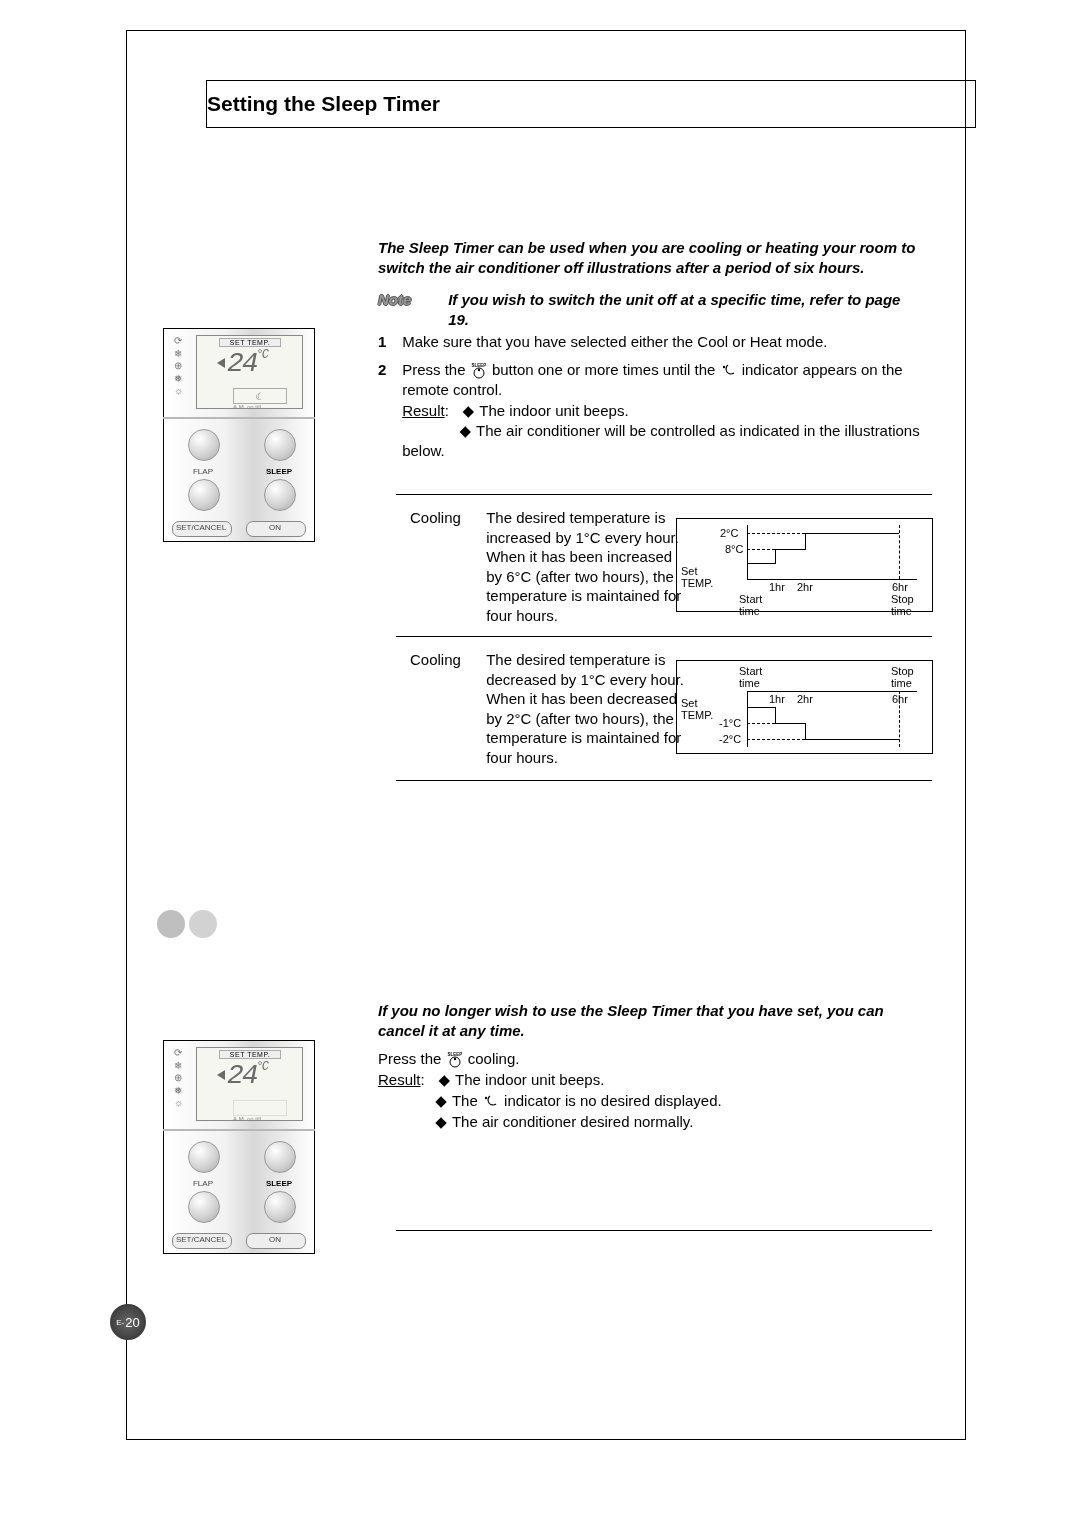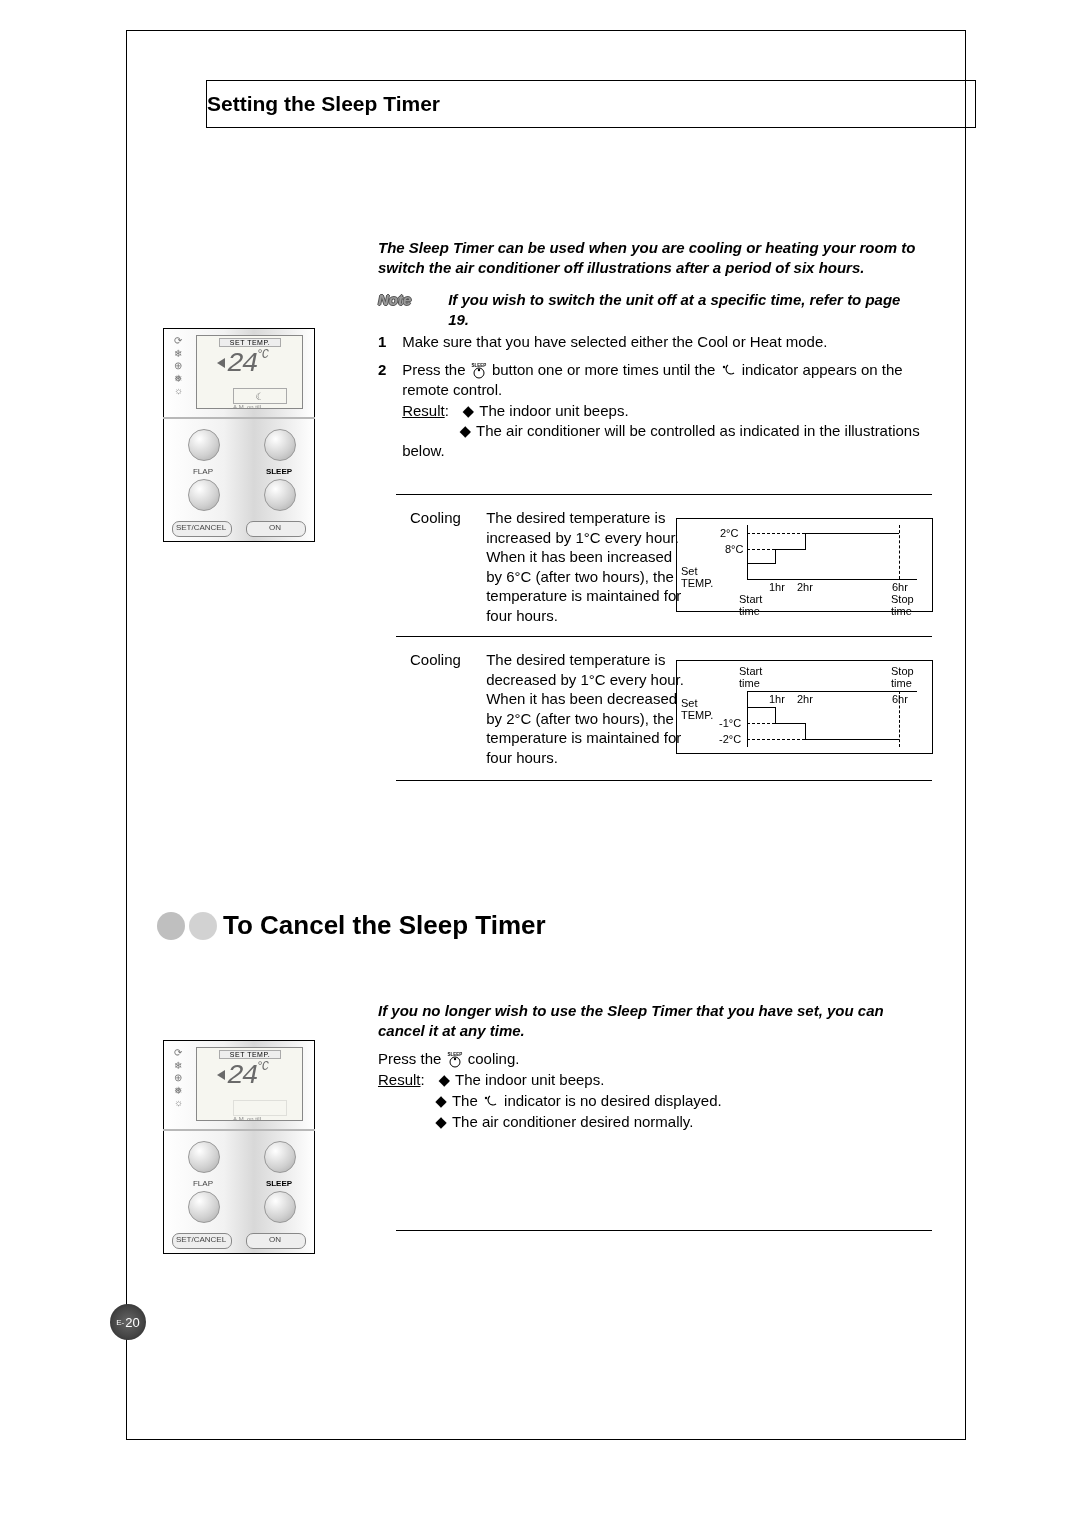--- a/index.html
+++ b/index.html
@@ -369,21 +369,20 @@
   <div class="btn" style="left:100px; top:150px;"></div>
   <div class="oblong" style="left:8px; top:192px;"></div>
   <div class="lbl" style="left:8px; top:194px; width:58px;">SET/CANCEL</div>
   <div class="oblong" style="left:82px; top:192px;"></div>
   <div class="lbl" style="left:82px; top:194px; width:58px;">ON</div>
 </div>
 
 <div class="cancel-title">
   <span class="dot"></span>
   <span class="dot" style="opacity:.7"></span>
-  <span class="txt">To Cancel the Sleep Timer</span>
 </div>
 
 <div class="cancel-intro">If you no longer wish to use the Sleep Timer that you have set, you can cancel it at any time.</div>
 
 <div class="cancel-body">
   <span>Press the </span>
   <span class="icon-sleep-btn">
     <svg viewBox="0 0 18 18">
         <text x="9" y="6" text-anchor="middle" font-size="4.5" font-weight="bold">SLEEP</text>
         <circle cx="9" cy="12" r="5" fill="none" stroke="#000" stroke-width="1"></circle>

